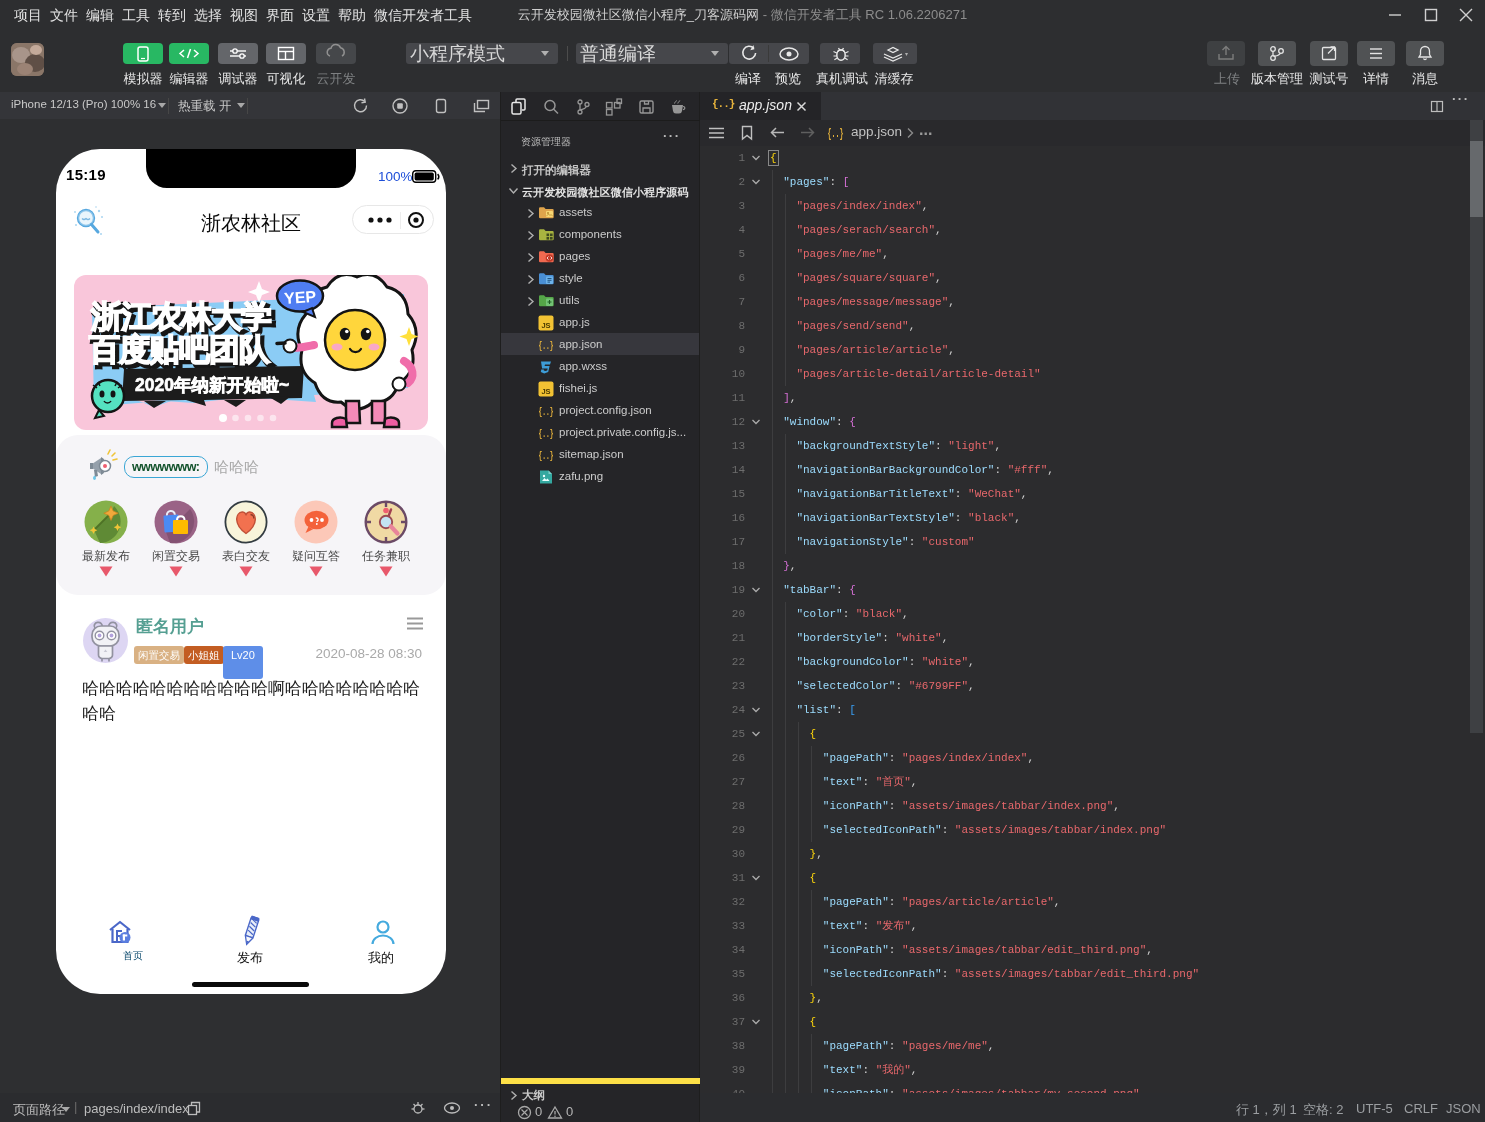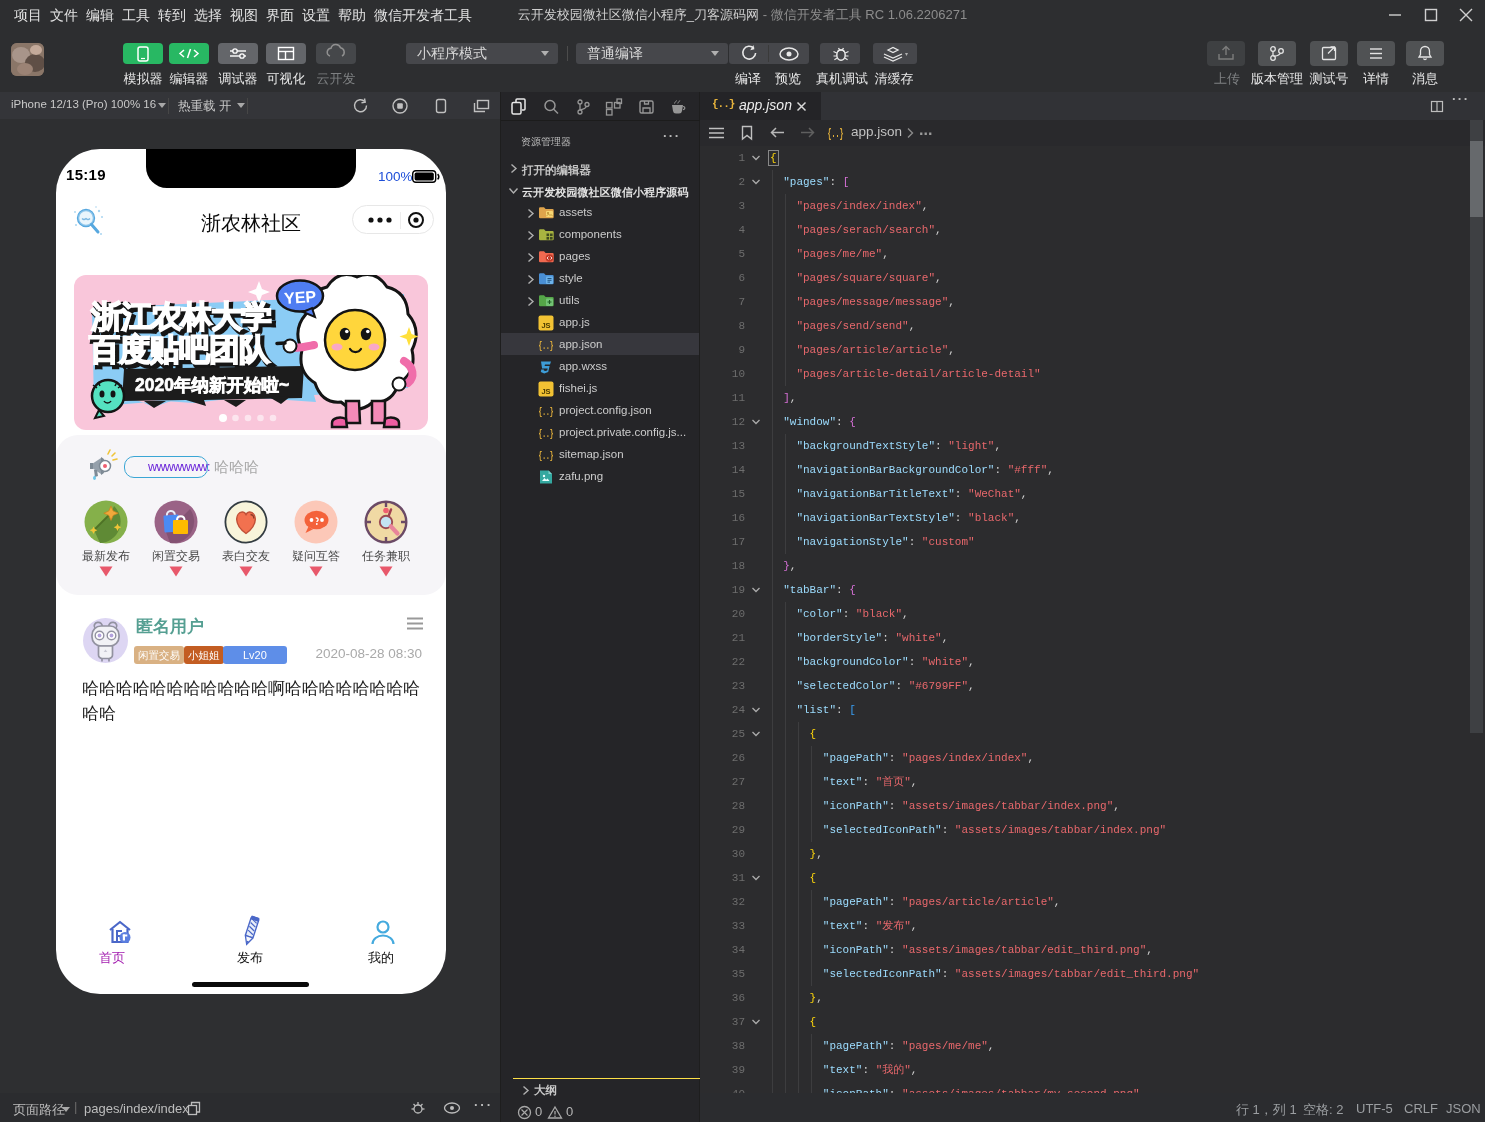--- a/index.html
+++ b/index.html
@@ -10,21 +10,21 @@
 .menu{position:absolute;top:0;height:30px;line-height:30px;color:#e3e3e3;font-size:14px}
 #wintitle{position:absolute;top:0;width:100%;text-align:center;line-height:30px;font-size:13px;color:#cfcfcf}
 #wintitle .dim{color:#8d8d8d}
 #toolbar{position:absolute;left:0;top:30px;width:1485px;height:62px;background:#2d2e30}
 #avatar{position:absolute;left:11px;top:13px;width:33px;height:33px;border-radius:6px;background:#7d6a5c;overflow:hidden}
 .tbtn{position:absolute;top:13px;width:40px;height:21px;border-radius:4px}
 .tlabel{position:absolute;top:41px;height:15px;line-height:15px;font-size:13px;color:#e8e8e8;text-align:center;white-space:nowrap}
 .green{background:#28b863}
 .gray{background:#64666a}
 .dgray{background:#45474a}
-.drop{position:absolute;top:13px;height:21px;background:#46474b;border-radius:3px;color:#d8d8d8;font-size:14px;line-height:21px;padding-left:11px}
+.drop{position:absolute;top:13px;height:21px;background:#46474b;border-radius:3px;color:#d8d8d8;font-size:19px;line-height:21px;padding-left:4px}
 .drop .car{position:absolute;right:9px;top:8px;width:0;height:0;border-left:4px solid transparent;border-right:4px solid transparent;border-top:5px solid #b0b0b0}
 .ibtn{position:absolute;top:11px;width:38px;height:25px;background:#505254;border-radius:4px}
 
 #simpanel{position:absolute;left:0;top:92px;width:500px;height:1001px;background:#2e2f31}
 #simbar{position:absolute;left:0;top:0;width:500px;height:27px;background:#343539;color:#c9c9c9;font-size:13px}
 #explorer{position:absolute;left:500px;top:92px;width:200px;height:1030px;background:#252528;border-left:1px solid #1e1e1e;border-right:1px solid #1e1e1e}
 #editor{position:absolute;left:700px;top:92px;width:785px;height:1001px;background:#2c2c2e}
 #tabstrip{position:absolute;left:0;top:0;width:785px;height:28px;background:#313236}
 #activetab{position:absolute;left:0;top:0;width:121px;height:28px;background:#242427}
 #breadcrumb{position:absolute;left:0;top:28px;width:785px;height:26px;background:#29292c}
@@ -281,21 +281,21 @@
           <path d="M6 16 L15 10 L15 26 L6 20 Z" fill="#95a0ab"></path>
           <path d="M15 9 C22 12 22 24 15 27 Z" fill="#7e8a95"></path>
           <circle cx="19" cy="18" r="5.5" fill="#fff" stroke="#7e8a95" stroke-width="1.5"></circle>
           <circle cx="19" cy="18" r="2" fill="#ef5f70"></circle>
           <rect x="4" y="15" width="3" height="6" fill="#7e8a95"></rect>
           <path d="M8 22 l1 7 l3 -1 l-1 -6" fill="#7e8a95"></path>
           <path d="M22 6 l2 -4 M26 8 l3 -3 M27 12 l4 -1" stroke="#f0c437" stroke-width="1.6" stroke-linecap="round"></path>
           <path d="M10 30 c0 2.5 -3 2.5 -3 0 c0 -1.5 1.5 -2.5 1.5 -2.5 s1.5 1 1.5 2.5" fill="#6ec6e8"></path>
         </svg>
  <div class="abs" style="left:68px;top:307px;width:84px;height:22px;border:1.8px solid #3aa6d5;border-radius:10px"></div>
- <span class="abs" style="left:92px;top:311px;font-size:12.5px;color:#6d28d9;letter-spacing:-0.6px;font-weight:normal">wwwwwww:</span>
+ <span class="abs" style="left:76px;top:311px;font-size:12.5px;color:#14532d;letter-spacing:-0.6px;font-weight:bold">wwwwwww:</span>
  <span class="abs" style="left:158px;top:309px;font-size:15px;color:#a9a9a9">哈哈哈</span>
  <svg class="abs" style="left:28px;top:351px" width="44" height="44">
           <circle cx="22" cy="22" r="21.5" fill="#85b04a"></circle>
           <path d="M30 6 A21.5 21.5 0 0 1 16 43 L10 30 L27 13 Z" fill="#5f8a35"></path>
           <path d="M27 13 L11 29" stroke="#4e7226" stroke-width="1.8"></path>
           <path d="M27 6 l2.2 5 l5 2.2 l-5 2.2 l-2.2 5 l-2.2 -5 l-5 -2.2 l5 -2.2 Z" fill="#f0a93c" stroke="#c8871f" stroke-width="0.8"></path>
           <path d="M9.5 26.5 l1.2 2.6 l2.6 1.2 l-2.6 1.2 l-1.2 2.6 l-1.2 -2.6 l-2.6 -1.2 l2.6 -1.2 Z" fill="#f0c437"></path>
           <path d="M33.5 23.5 l1.2 2.6 l2.6 1.2 l-2.6 1.2 l-1.2 2.6 l-1.2 -2.6 l-2.6 -1.2 l2.6 -1.2 Z" fill="#f0c437"></path>
         </svg>
 <svg class="abs" style="left:98px;top:351px" width="44" height="44">
@@ -364,21 +364,21 @@
           <path d="M22.5 31.5 l-1.8 2.6 h3.6 Z" fill="#c9c9d4"></path>
         </svg>
  <span class="abs" style="left:80px;top:466px;font-size:17px;font-weight:bold;color:#559f92">匿名用户</span>
  <svg class="abs" style="left:350px;top:467px" width="18" height="15">
           <line x1="1" y1="2.5" x2="17" y2="2.5" stroke="#999" stroke-width="2"></line>
           <line x1="1" y1="7.5" x2="17" y2="7.5" stroke="#999" stroke-width="2"></line>
           <line x1="1" y1="12.5" x2="17" y2="12.5" stroke="#999" stroke-width="2"></line>
         </svg>
  <span class="abs" style="left:78px;top:497px;height:18px;line-height:18px;padding:0 4px;background:#d9b183;color:#fff;font-size:10.5px;border-radius:3px">闲置交易</span>
  <span class="abs" style="left:128px;top:497px;height:18px;line-height:18px;padding:0 4px;background:#c35d22;color:#fff;font-size:10.5px;border-radius:3px">小姐姐</span>
- <span class="abs" style="left:167px;top:497px;height:18px;line-height:18px;padding:0 20px;background:#5e8ee8;color:#fff;font-size:11px;border-radius:3px">Lv20</span>
+ <span class="abs" style="left:167px;top:497px;height:33px;line-height:18px;padding:0 8px;background:#5e8ee8;color:#fff;font-size:11px;border-radius:3px">Lv20</span>
  <span class="abs" style="left:0;top:497px;width:366px;text-align:right;font-size:13.5px;color:#a9a9a9">2020-08-28 08:30</span>
  <div class="abs" style="left:26px;top:527px;width:345px;font-size:17px;color:#1f1f1f;line-height:25px;letter-spacing:-0.1px">哈哈哈哈哈哈哈哈哈哈哈啊哈哈哈哈哈哈哈哈哈哈</div>
 
  <svg class="abs" style="left:50px;top:769px" width="28" height="28">
           <path d="M4 12 L14 4 L24 12" fill="none" stroke="#4a67c8" stroke-width="2.2" stroke-linejoin="round"></path>
           <path d="M6.5 11 L6.5 24 L21.5 24 L21.5 11" fill="none" stroke="#4a67c8" stroke-width="2.2"></path>
           <path d="M11 24 L11 13 L16 13 M11 18 L15 18" fill="none" stroke="#4a67c8" stroke-width="2"></path>
           <circle cx="19" cy="19.5" r="5.5" fill="#5b7ee0"></circle>
           <rect x="16.8" y="16.5" width="2.2" height="6" fill="#fff"></rect>
           <rect x="16.8" y="16.5" width="4.5" height="2" fill="#fff"></rect>
@@ -389,21 +389,21 @@
             <path d="M8 4 l6 3 M8 8 l6 3 M8 12 l6 3 M8 16 l6 3" stroke="#4a67c8" stroke-width="1.2"></path>
             <rect x="7" y="1" width="8" height="4" fill="#4a67c8"></rect>
             <path d="M7 22 L11 30 L15 22 Z" fill="#f8f8fa" stroke="#4a67c8" stroke-width="1.3"></path>
             <path d="M10 26.5 L11 30 L12 26.5 Z" fill="#4a67c8"></path>
           </g>
         </svg>
  <svg class="abs" style="left:314px;top:770px" width="26" height="27">
           <circle cx="13" cy="8" r="5.5" fill="none" stroke="#45aade" stroke-width="2.2"></circle>
           <path d="M2.5 25 a10.5 8.5 0 0 1 21 0" fill="none" stroke="#45aade" stroke-width="2.2"></path>
         </svg>
- <span class="abs" style="left:43px;top:800px;width:44px;text-align:left;font-size:13px;color:#a21caf">首页</span>
+ <span class="abs" style="left:43px;top:800px;width:44px;text-align:right;font-size:10px;color:#0c4a6e">首页</span>
  <span class="abs" style="left:172px;top:800px;width:44px;text-align:center;font-size:13px;color:#111">发布</span>
  <span class="abs" style="left:303px;top:800px;width:44px;text-align:center;font-size:13px;color:#111">我的</span>
  <div class="abs" style="left:136px;top:833px;width:117px;height:5px;border-radius:3px;background:#0a0a0a"></div>
 </div>
 </div>
 
 <div id="explorer">
 <div class="abs" style="left:0;top:0;width:200px;height:29px;border-bottom:1px solid #1c1c1c">
  <svg class="abs" style="left:9px;top:6px" width="18" height="18">
           <rect x="2" y="4.5" width="9" height="11.5" rx="1.5" fill="none" stroke="#e8e8e8" stroke-width="1.5"></rect>
@@ -555,21 +555,21 @@
       </div>
       <div class="abs" style="left:0;top:373px;width:198px;height:22px;">
         <span class="abs" style="left:37px;top:3.5px"><svg width="16" height="16">
             <path d="M2 1.5 h8.5 l3.5 3.5 v9.5 h-12 Z" fill="#34a8a0"></path>
             <path d="M10.5 1.5 l3.5 3.5 h-3.5 Z" fill="#7fd0ca"></path>
             <circle cx="6" cy="7" r="1.2" fill="#eafffe"></circle>
             <path d="M4 12 l2.5-3 l1.7 1.7 l1.3-1.2 l2 2.5 Z" fill="#eafffe"></path>
           </svg></span>
         <span class="abs" style="left:58px;top:5px;font-size:11.5px;color:#cccccc;font-weight:normal;white-space:nowrap">zafu.png</span>
       </div>
-<div class="abs" style="left:12px;top:986px;width:200px;height:23px;border-top:1px solid #fde047">
+<div class="abs" style="left:0;top:986px;width:200px;height:23px;border-top:6px solid #fde047">
 <svg class="abs" style="left:7px;top:6px" width="11" height="11">
           <path d="M3.5 1.5 L8 5.5 L3.5 9.5" fill="none" stroke="#b0b0b0" stroke-width="1.4"></path>
         </svg>
 <span class="abs" style="left:21px;top:4px;font-size:11.5px;color:#c8c8c8;font-weight:bold">大纲</span>
 </div>
 <div class="abs" style="left:0;top:1009px;width:200px;height:22px">
 <svg class="abs" style="left:16px;top:4px" width="15" height="15">
           <circle cx="7.5" cy="7.5" r="6" fill="none" stroke="#a8a8a8" stroke-width="1.3"></circle>
           <path d="M4.5 4.5 L10.5 10.5 M10.5 4.5 L4.5 10.5" stroke="#a8a8a8" stroke-width="1.2"></path>
         </svg>

